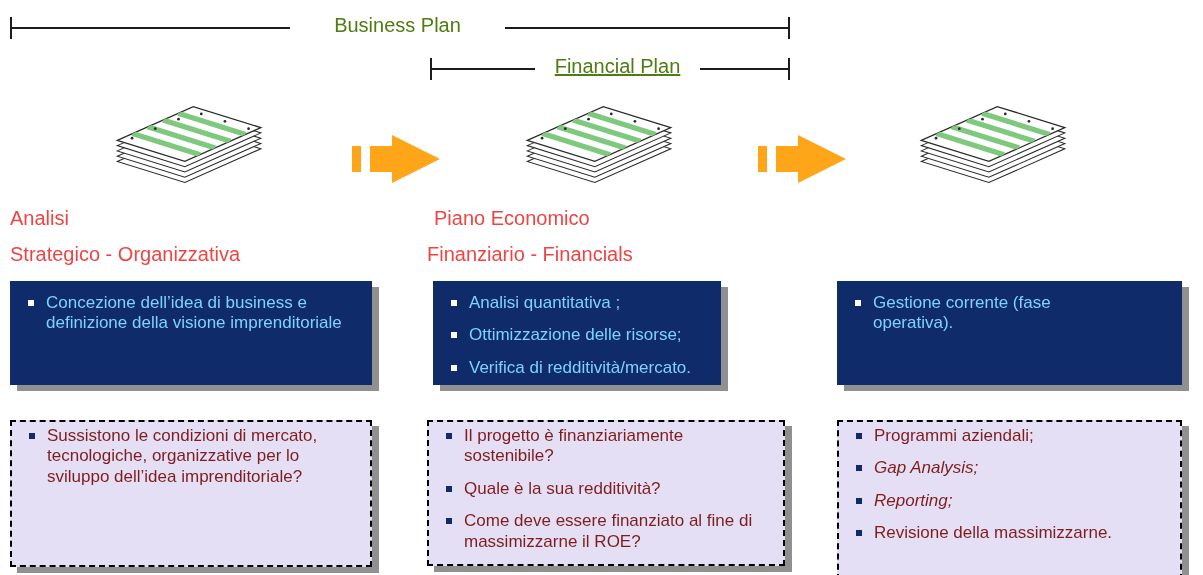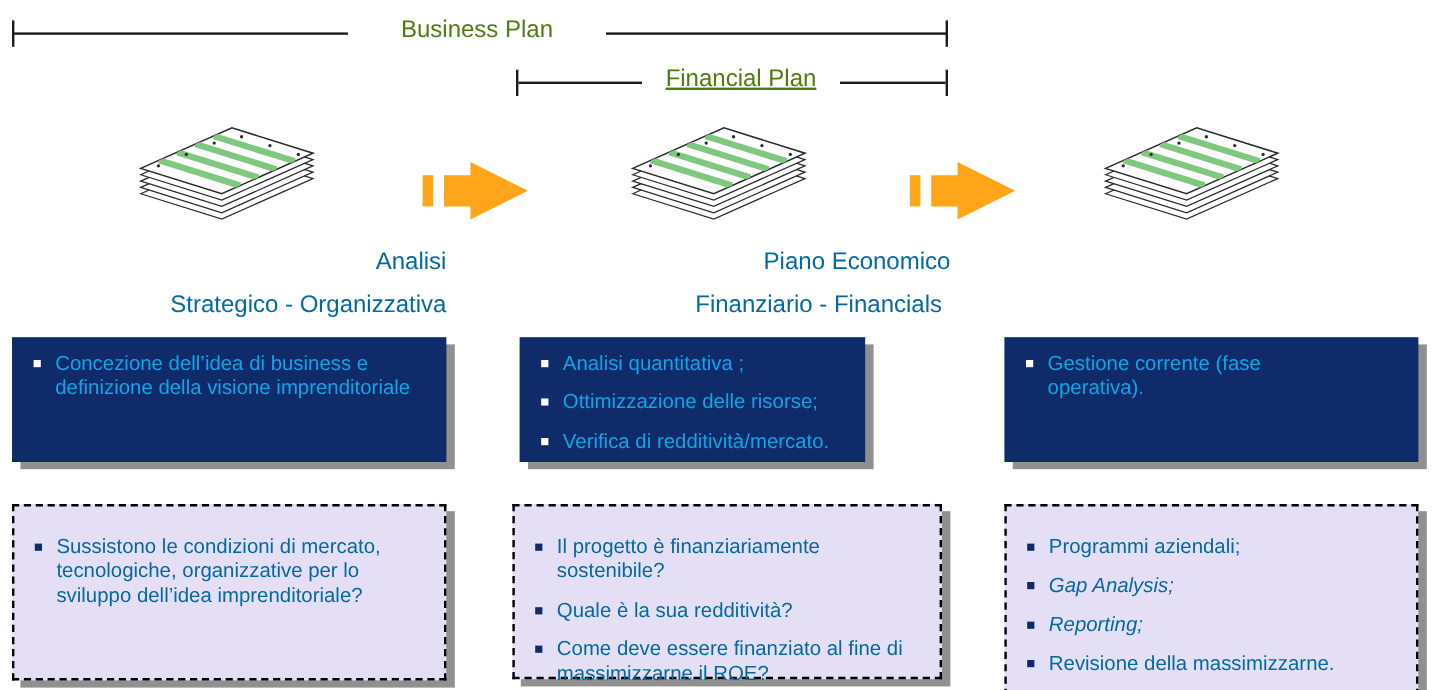--- a/index.html
+++ b/index.html
@@ -6,36 +6,36 @@
   html,body { background:#fff; }
   body { font-family:"Liberation Sans", sans-serif; color:#111; }
   .canvas { position:relative; width:1203px; height:575px; background:#fff; overflow:hidden; }
 
   
   .h-line { position:absolute; height:2px; background:#1c1c1c; }
   .v-tick { position:absolute; width:2px; background:#1c1c1c; }
   .bracket-label { position:absolute; font-size:20px; color:#4d7c0f; text-align:center; white-space:nowrap; }
 
   
-  .col-title { position:absolute; font-size:20px; color:#0369a1; text-align:right; white-space:nowrap; }
+  .col-title { position:absolute; font-size:20px; color:#ef4444; text-align:left; white-space:nowrap; }
 
   
   .icon-wrap { position:absolute; width:160px; height:95px; }
   .arrow-wrap { position:absolute; width:90px; height:54px; }
 
   
   .blue-box { position:absolute; top:281px; height:104px;
-    background:var(--dark-blue,#102B69); color:#0ea5e9;
+    background:var(--dark-blue,#102B69); color:#7dd3fc;
     box-shadow:7px 6px 0 var(--shadow,#909090);
     padding:12px 12px 8px 14px; }
   .q-box { position:absolute; top:420px;
-    background:var(--lavender,#E4DFF5); color:#0369a1;
+    background:var(--lavender,#E4DFF5); color:#7f1d1d;
     border:2px dashed #000;
     box-shadow:7px 6px 0 var(--shadow,#909090);
-    padding:24px 12px 8px 13px; }
+    padding:4px 12px 8px 13px; }
 
   .b1 { left:10px;  width:362px; }
   .b2 { left:433px; width:288px; }
   .b3 { left:837px; width:345px; }
   .q1 { left:10px;  width:362px; height:147px; }
   .q2 { left:427px; width:358px; height:146px; }
   .q3 { left:837px; width:345px; height:160px; }
 
   ul { list-style:none; }
   li { position:relative; padding-left:22px; font-size:17px; line-height:1.2;

